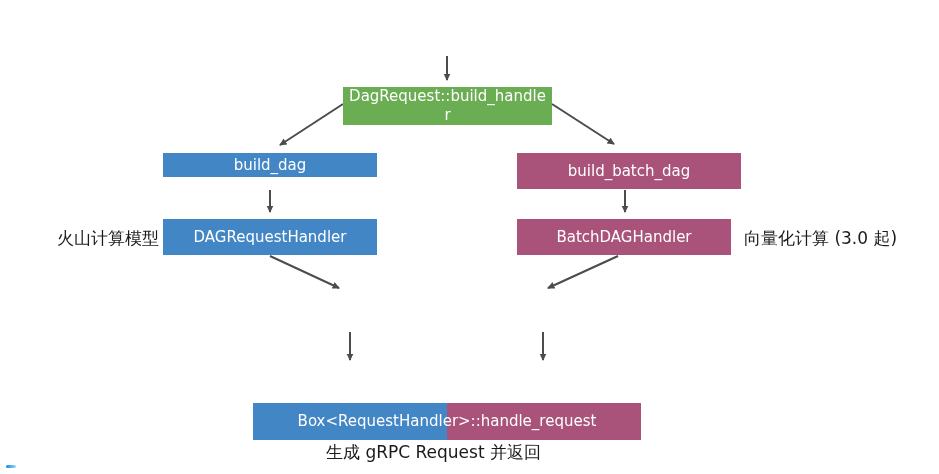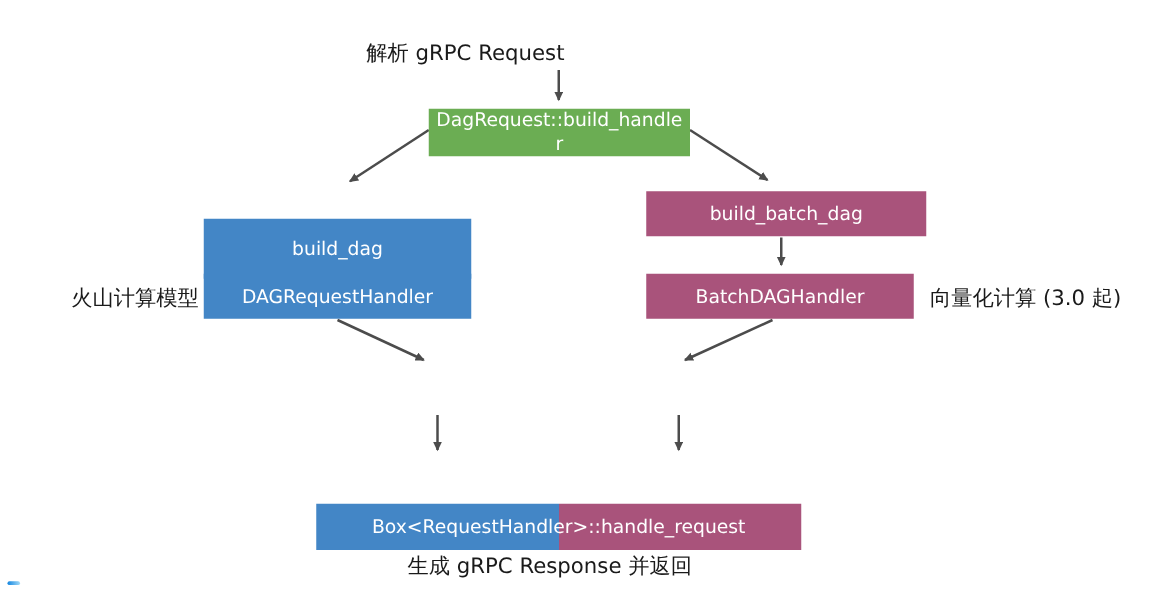--- a/index.html
+++ b/index.html
@@ -72,36 +72,35 @@
       <line x1="270" y1="190" x2="270" y2="212" marker-end="url(#ah)"></line>
       <line x1="625" y1="190" x2="625" y2="212" marker-end="url(#ah)"></line>
       <line x1="270" y1="256" x2="339" y2="288" marker-end="url(#ah)"></line>
       <line x1="618" y1="256" x2="548" y2="288" marker-end="url(#ah)"></line>
       <line x1="350" y1="332" x2="350" y2="360" marker-end="url(#ah)"></line>
       <line x1="543" y1="332" x2="543" y2="360" marker-end="url(#ah)"></line>
       <line x1="448" y1="405" x2="448" y2="430" marker-end="url(#ah)"></line>
     </g>
   </svg>
 
-  <div class="outer-label" style="left:293px; top:31px;">解析 gRPC Request</div>
 
   <div class="node green wrap" style="left:343px; top:87px; width:209px; height:38px;">DagRequest::build_handler</div>
 
-  <div class="node blue" style="left:163px; top:153px; width:214px; height:48px;margin-top:22px;">build_dag</div>
+  <div class="node blue" style="left:163px; top:153px; width:214px; height:24px;">build_dag</div>
 
   <div class="node magenta" style="left:517px; top:153px; width:224px; height:36px;">build_batch_dag</div>
 
   <div class="outer-label" style="left:57px; top:227px;">火山计算模型</div>
 
   <div class="node magenta" style="left:517px; top:219px; width:214px; height:36px;">BatchDAGHandler</div>
 
   <div class="node blue" style="left:163px; top:219px; width:214px; height:36px;">DAGRequestHandler</div>
 
   <div class="outer-label" style="left:744px; top:227px;">向量化计算 (3.0 起)</div>
 
 
   <div class="node split" style="left:253px; top:367px; width:388px; height:37px;margin-top:36px;">Box&lt;RequestHandler&gt;::handle_request</div>
 
-  <div class="outer-label" style="left:326px; top:441px;">生成 gRPC Response 并返回</div>
+  <div class="outer-label" style="left:326px; top:441px;">生成 gRPC Request 并返回</div>
 
   <div class="corner-artifact"></div>
 
 </div>
 
 </body></html>

